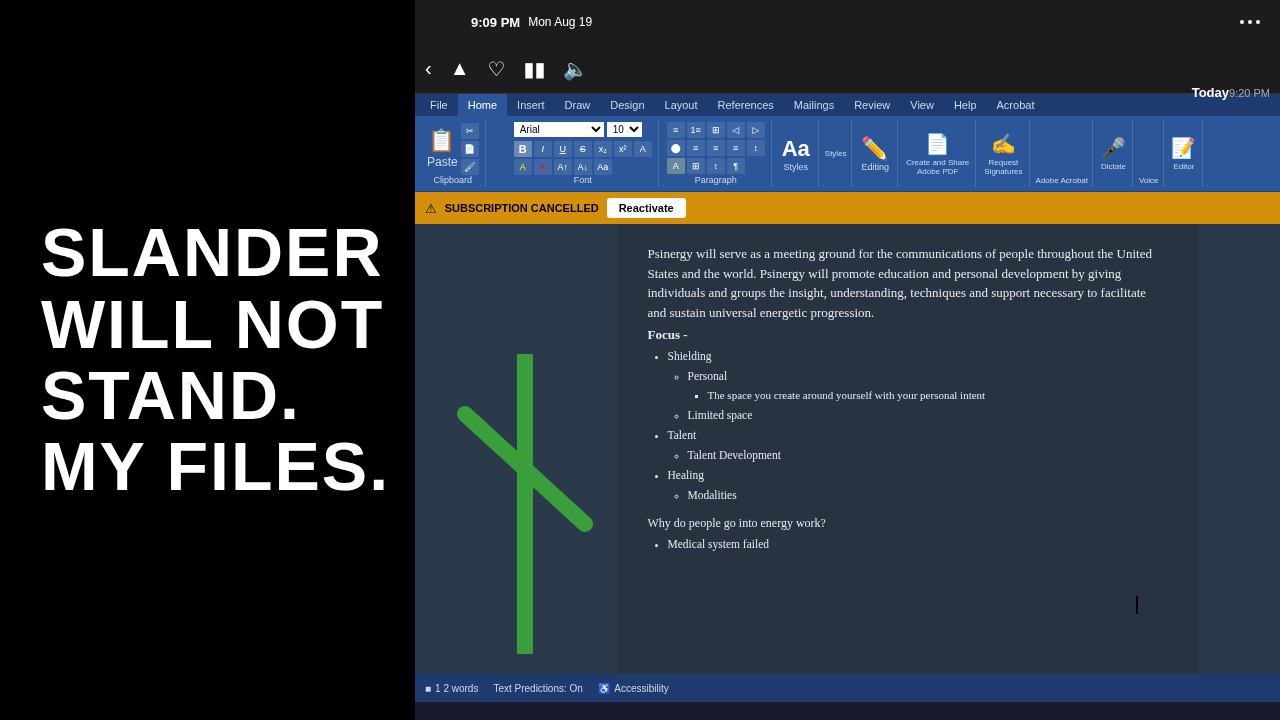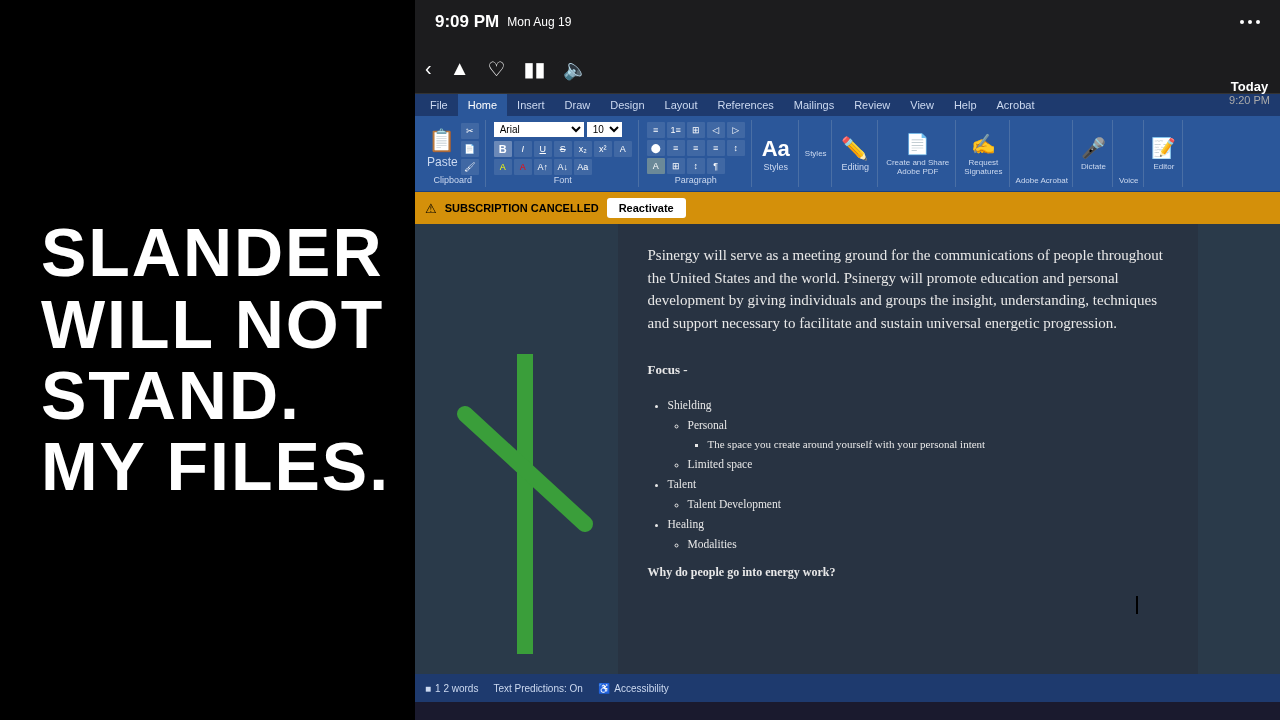--- a/index.html
+++ b/index.html
@@ -52,37 +52,37 @@
       background: #1c1c1e;
       height: 44px;
       display: flex;
       align-items: center;
       justify-content: space-between;
       padding: 0 20px;
       color: #fff;
       font-size: 13px;
     }
     .status-left { display: flex; align-items: center; gap: 8px; }
-    .status-time { font-weight: 600; font-size: 17px; }
+    .status-time { font-weight: 600; font-size: 13px; margin-left: 36px; }
     .status-date { font-size: 12px; }
     .status-dots { display: flex; gap: 4px; }
     .status-dot { width: 4px; height: 4px; background: #fff; border-radius: 50%; }
 
     
     .ios-toolbar {
       background: #1c1c1e;
       height: 50px;
       display: flex;
       align-items: center;
       padding: 0 10px;
       border-bottom: 1px solid #333;
       justify-content: space-between;
     }
     .ios-toolbar-left { display: flex; align-items: center; gap: 18px; }
-    .ios-toolbar-right { display: flex; flex-direction: column; align-items: center; margin-top: 48px; }
+    .ios-toolbar-right { display: flex; flex-direction: row; align-items: center; margin-top: 48px; }
     .toolbar-icon { color: #fff; font-size: 20px; cursor: pointer; }
     .toolbar-icon-heart { color: #fff; font-size: 20px; }
     .today-label { color: #fff; font-size: 13px; font-weight: 600; }
     .today-time { color: #aaa; font-size: 11px; }
 
     
     .ribbon-tabs {
       display: flex;
       background: #1e3a6e;
       padding: 0 5px;
@@ -251,50 +251,50 @@
     }
 
     .doc-section-title {
       font-weight: bold;
       font-size: 13px;
       margin-bottom: 6px;
       text-decoration: underline;
     }
 
     .doc-body {
-      font-size: 15px;
+      font-size: 13px;
       line-height: 1.5;
-      margin-bottom: 28px;
+      margin-bottom: 5px;
     }
 
     .doc-focus-title {
       font-weight: bold;
       font-size: 13px;
-      margin-bottom: 18px;
+      margin-bottom: 4px;
     }
 
     .doc-list {
       list-style: disc;
       padding-left: 20px;
       font-size: 11.5px;
       line-height: 1.7;
     }
     .doc-list li { margin-bottom: 1px; }
     .doc-sublist {
       list-style: circle;
       padding-left: 20px;
     }
     .doc-subsublist {
       list-style: square;
       padding-left: 20px;
       font-size: 11px;
     }
 
     .doc-question {
-      font-weight: bold;
+      font-weight: normal;
       font-size: 12px;
       margin-top: 10px;
       margin-bottom: 4px;
     }
 
     
     .word-status-bar {
       background: #1e3a6e;
       height: 28px;
       display: flex;
@@ -404,21 +404,21 @@
         </div>
         <div style="display:flex;flex-direction:column;gap:2px;">
           <span class="icon-btn">✂</span>
           <span class="icon-btn">📄</span>
           <span class="icon-btn">🖌</span>
         </div>
       </div>
       <span class="ribbon-group-label">Clipboard</span>
     </div>
 
-    <div class="ribbon-group" style="min-width:140px;">
+    <div class="ribbon-group" style="min-width:140px;margin-left:20px;">
       <div style="display:flex;flex-direction:column;gap:2px;flex:1;width:100%;">
         <div class="font-row">
           <select class="font-select">
             <option>Arial</option>
           </select>
           <select class="font-size-select">
             <option>10</option>
           </select>
         </div>
         <div style="display:flex;gap:2px;align-items:center;">
@@ -547,20 +547,23 @@
             </ul>
           </li>
           <li>Healing
             <ul class="doc-sublist">
               <li>Modalities</li>
             </ul>
           </li>
         </ul>
 
         <div class="doc-question">Why do people go into energy work?</div>
+        <ul class="doc-list">
+          <li>Medical system failed</li>
+        </ul>
 
         <div class="text-cursor"></div>
       </div>
     </div>
 
   </div>
 
   <div class="word-status-bar">
     <div class="status-item">
       <span>■</span>

